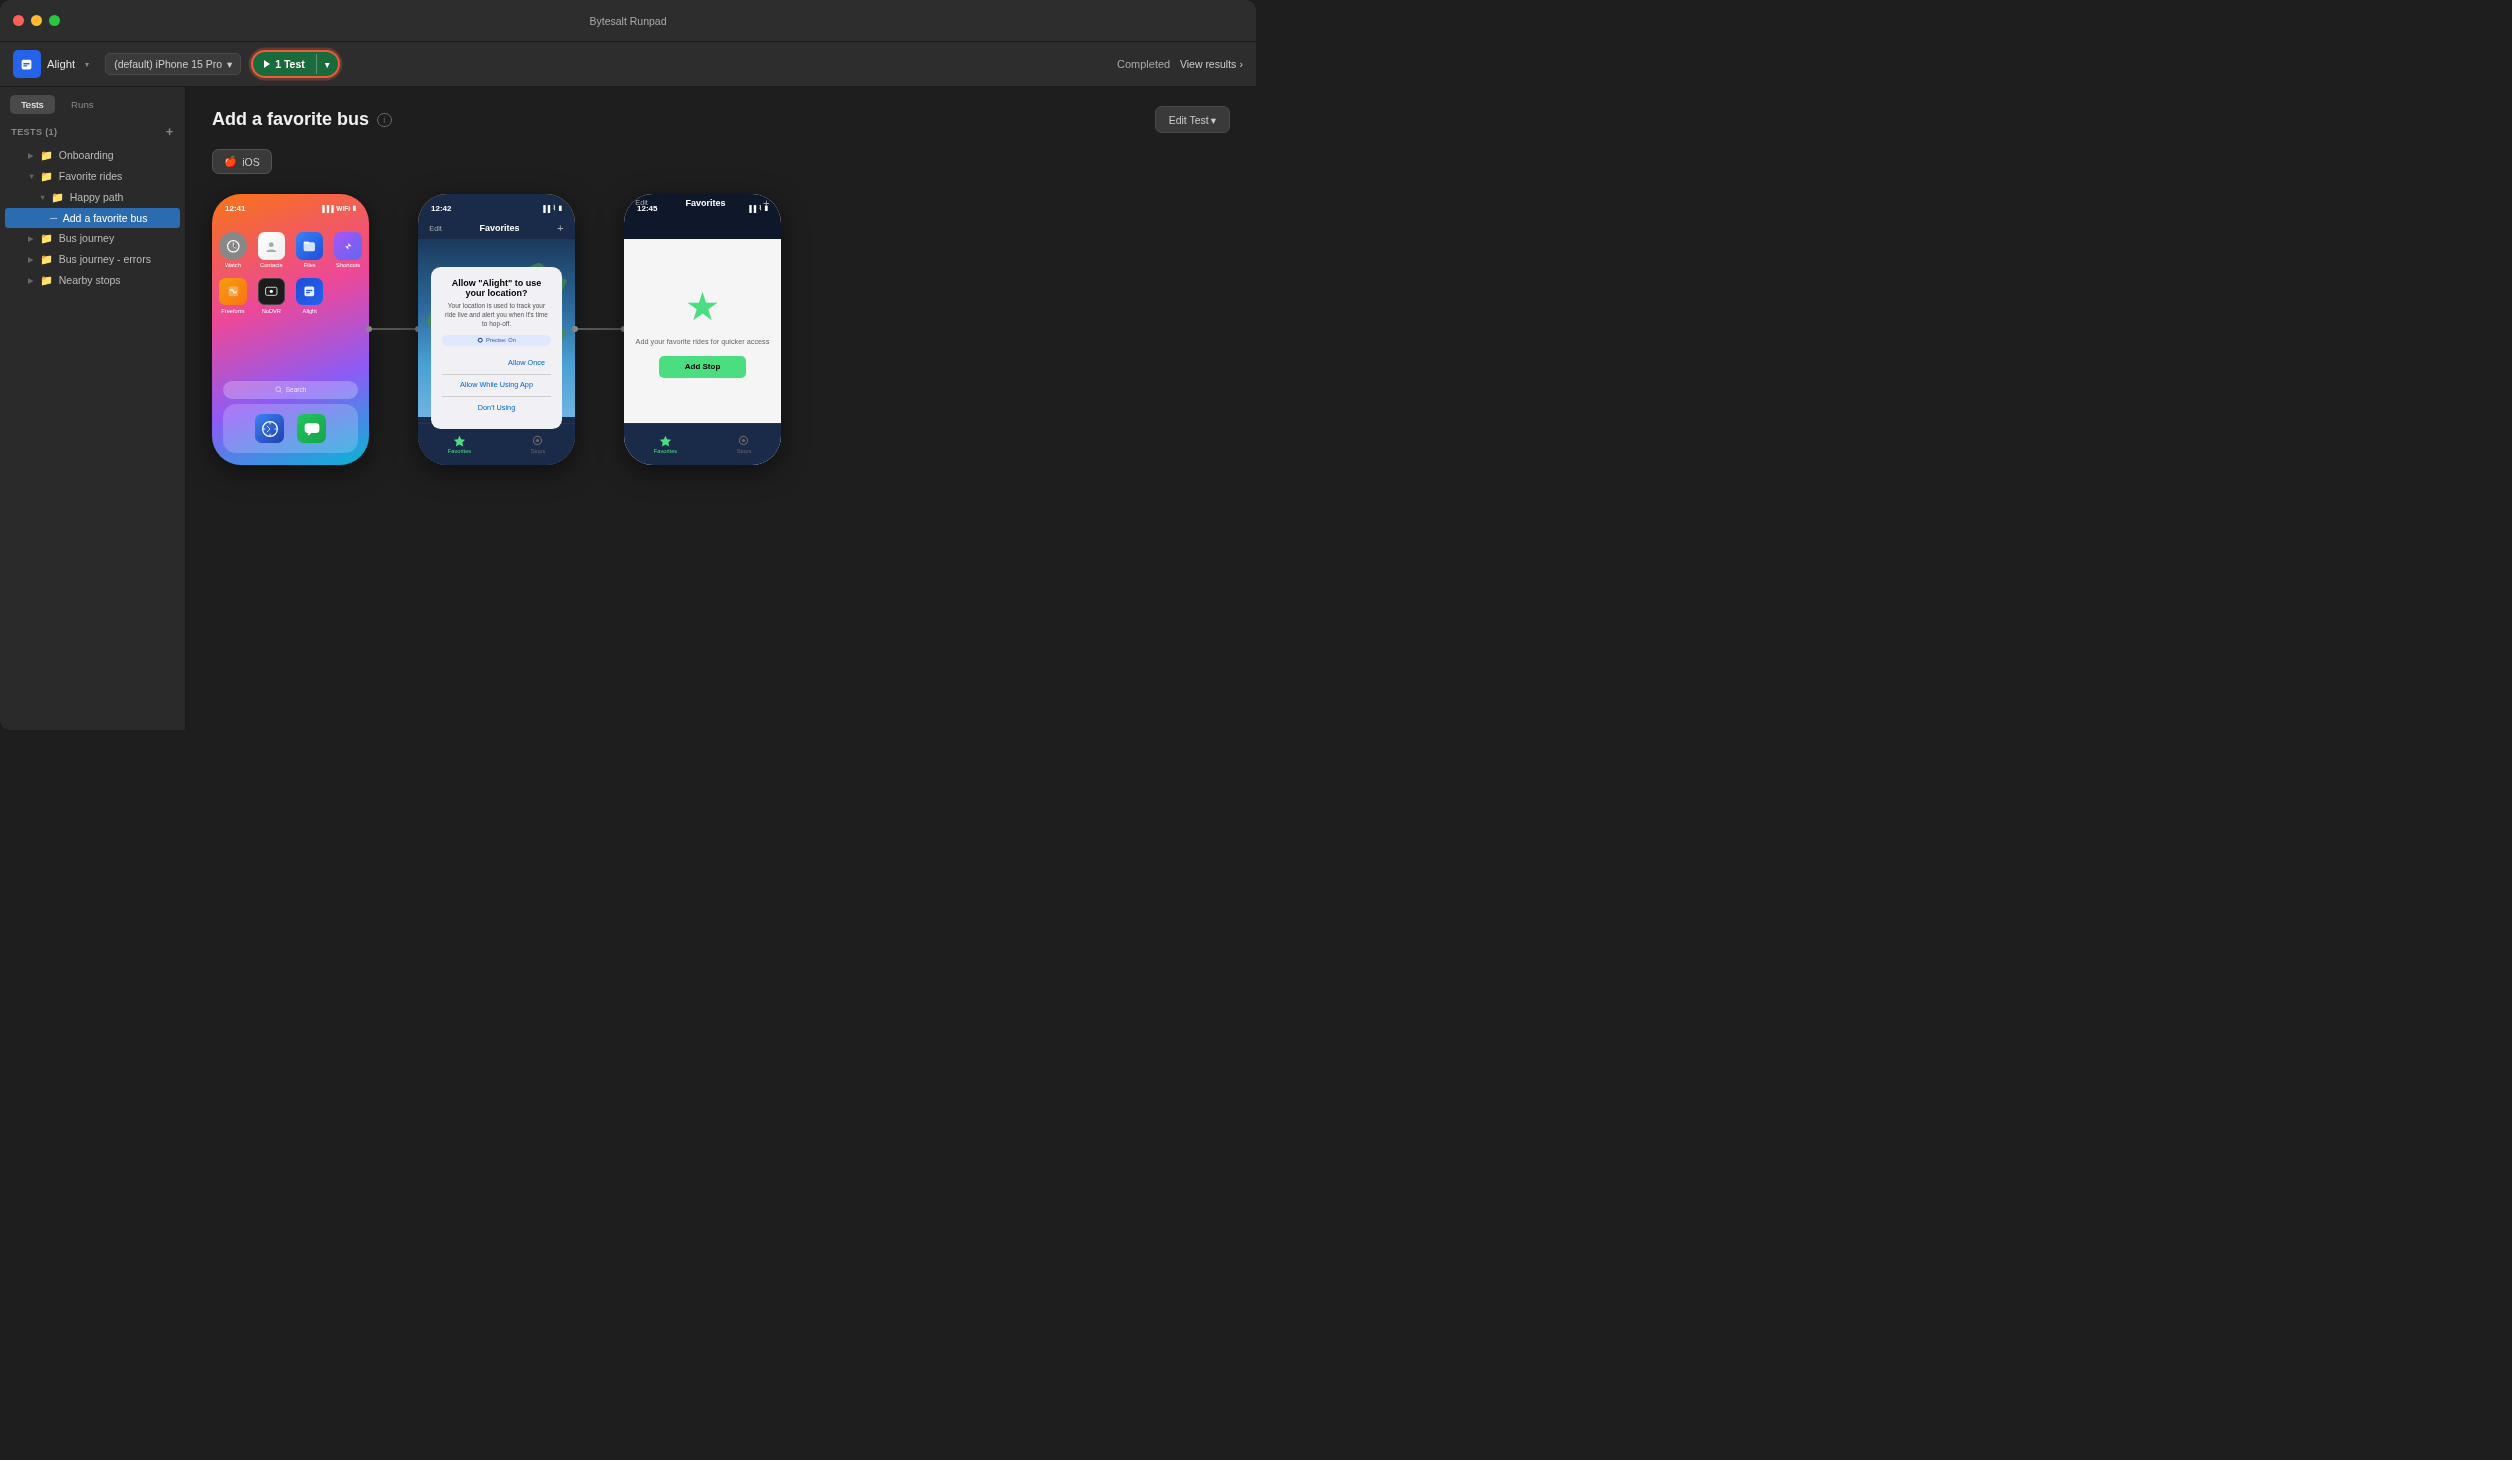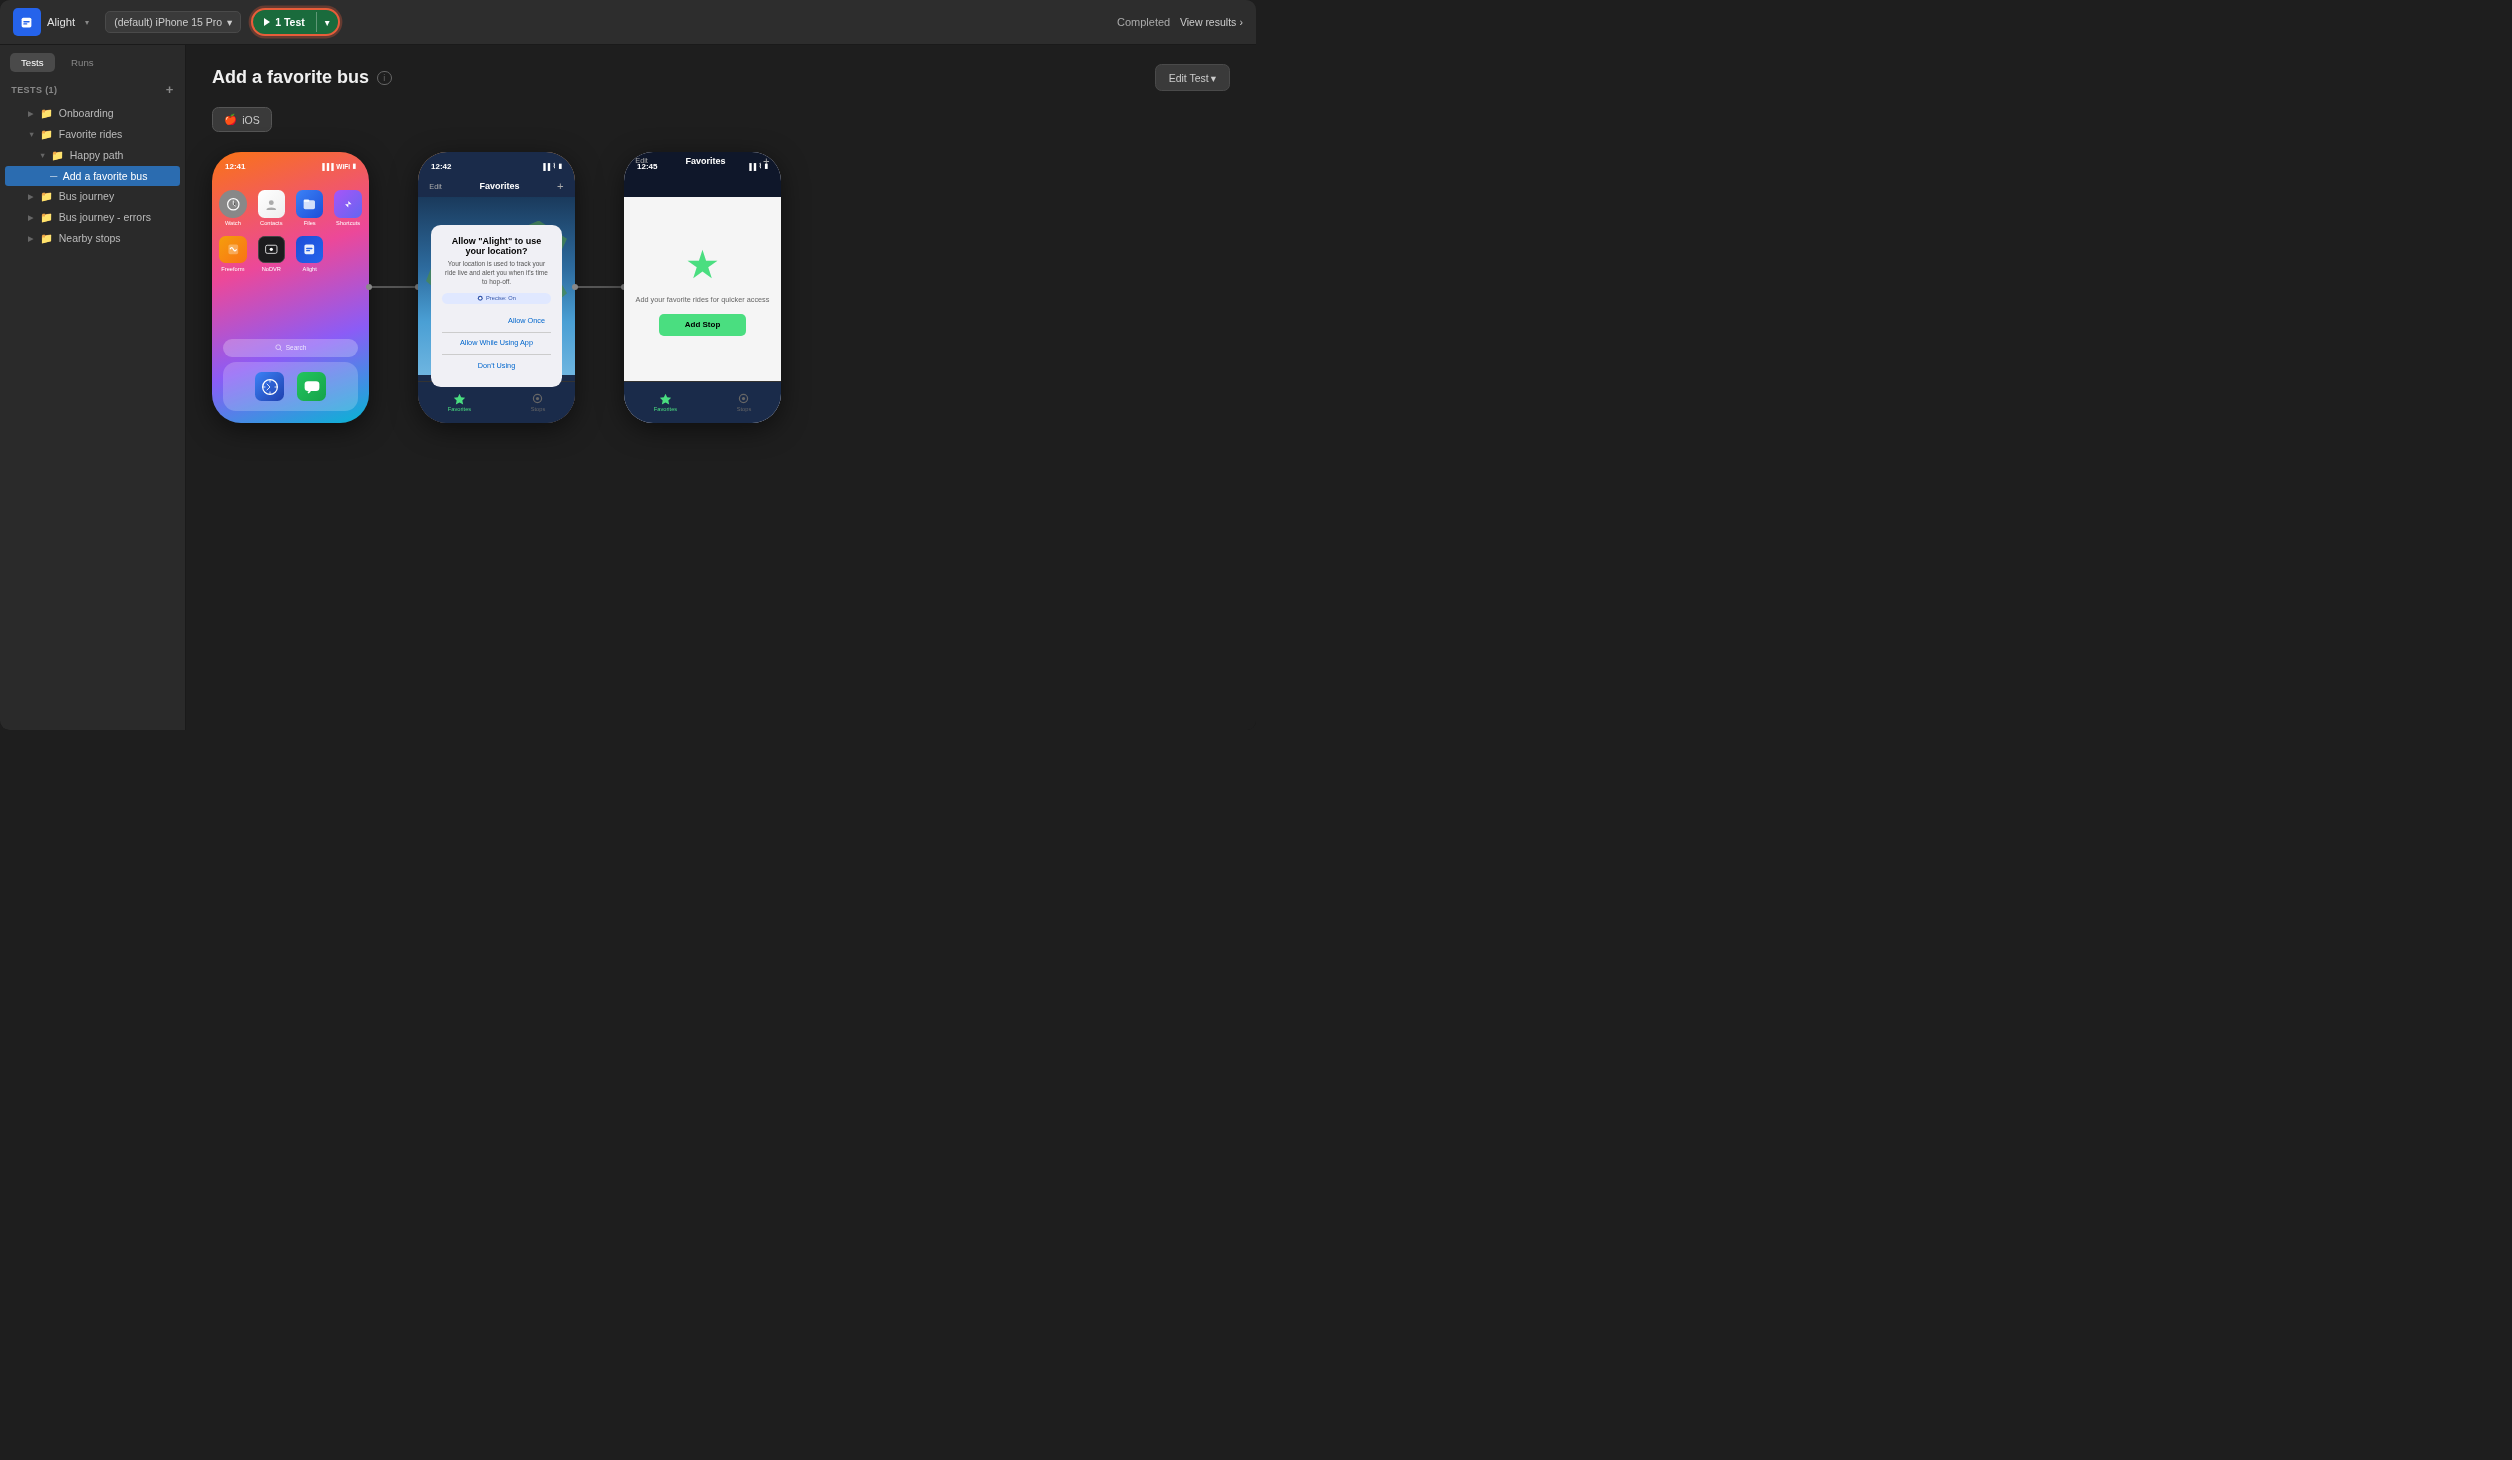--- a/index.html
+++ b/index.html
@@ -605,20 +605,28 @@
     
     ::-webkit-scrollbar { width: 4.9px; }
     ::-webkit-scrollbar-track { background: #2a2a2a; }
     ::-webkit-scrollbar-thumb { background: #555; border-radius: 2.4px; }
   </style>
 </head>
 <body>
 
 <div class="window">
 
+  <div class="titlebar">
+    <div class="traffic-lights">
+      <div class="traffic-light tl-red"></div>
+      <div class="traffic-light tl-yellow"></div>
+      <div class="traffic-light tl-green"></div>
+    </div>
+    <span class="titlebar-title">Bytesalt Runpad</span>
+  </div>
 
   <div class="toolbar">
     <div class="app-logo">
       <div class="app-icon-img" style="background:#2563eb; border-radius:4.9px;">
         <svg width="13" height="13" viewBox="0 0 16 16" fill="none">
           <rect x="2" y="2" width="12" height="12" rx="2" fill="white"></rect>
           <rect x="4" y="6" width="8" height="2" rx="1" fill="#2563eb"></rect>
           <rect x="4" y="9" width="5" height="1.5" rx="0.75" fill="#2563eb"></rect>
         </svg>
       </div>

